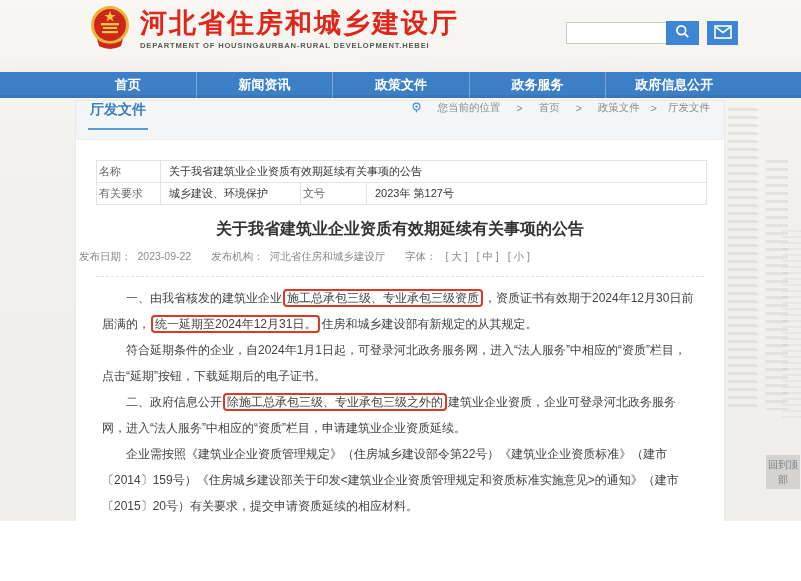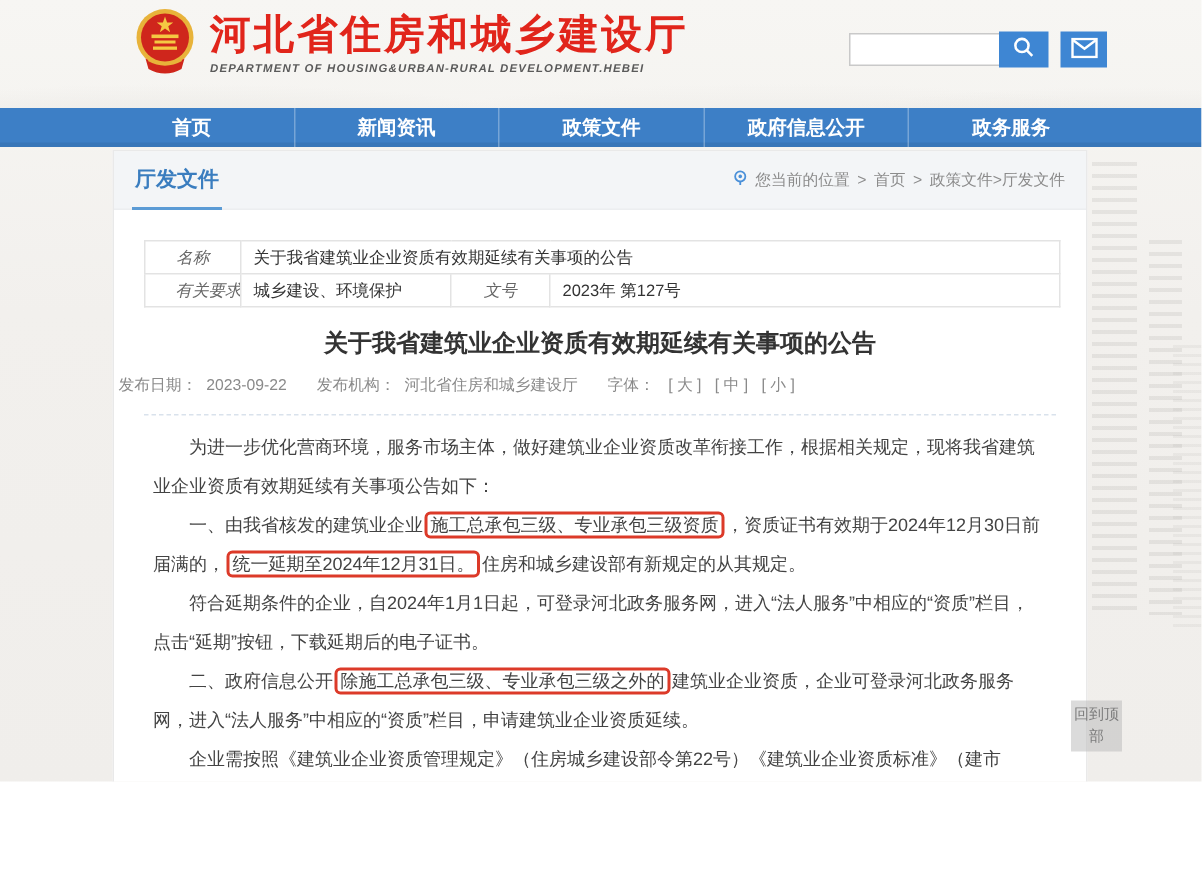--- a/index.html
+++ b/index.html
@@ -17,65 +17,65 @@
   .skyline .b{position:absolute;background:repeating-linear-gradient(to bottom,rgba(150,148,144,.16) 0 3px,rgba(0,0,0,0) 3px 8px);}
   .skyline .b1{left:6px;top:8px;width:30px;height:300px;}
   .skyline .b2{left:44px;top:60px;width:22px;height:250px;}
   .skyline .b3{left:60px;top:130px;width:19px;height:190px;background:repeating-linear-gradient(to bottom,rgba(150,148,144,.10) 0 2px,rgba(0,0,0,0) 2px 6px);}
 
   
   .site-header{position:absolute;left:0;top:0;width:801px;height:72px;}
   .emblem{position:absolute;left:88px;top:3px;width:44px;height:48px;}
   .brand{position:absolute;left:140px;top:8px;}
   .brand-title{font-size:27px;font-weight:bold;color:#e1251b;letter-spacing:2px;line-height:30px;}
-  .brand-sub{font-size:7.6px;font-weight:bold;color:#5a5a5a;letter-spacing:.8px;margin-top:3px;font-style:italic;}
+  .brand-sub{font-size:7.6px;font-weight:bold;color:#5a5a5a;letter-spacing:.8px;margin-top:3px;}
   .search-area{position:absolute;left:566px;top:21px;height:24px;display:flex;align-items:stretch;}
   .search-input{width:100px;height:22px;border:1px solid #c9c9c9;background:#fff;outline:none;
     font-size:11px;padding:0 5px;box-sizing:border-box;align-self:center;border-right:none;}
   .search-btn{width:33px;border:none;background:#3e86d3;display:flex;align-items:center;justify-content:center;cursor:pointer;}
   .mail-btn{width:31px;margin-left:8px;border:none;background:#3e86d3;display:flex;align-items:center;justify-content:center;cursor:pointer;}
 
   
   .main-nav{position:absolute;left:0;top:72px;width:801px;height:26px;background:#3d7fc6;
     box-shadow:inset 0 -3px 0 rgba(0,0,0,.07);}
   .main-nav ul{list-style:none;margin:0 0 0 60px;padding:0;display:flex;width:682px;height:26px;}
   .main-nav li{flex:1;display:flex;align-items:center;justify-content:center;
     color:#fff;font-size:13px;font-weight:bold;cursor:pointer;}
   .main-nav li + li{border-left:1px solid rgba(255,255,255,.30);}
 
   
   .panel{position:absolute;left:75px;top:100px;width:650px;height:481px;background:#fff;
     border:1px solid #e9e9e9;box-sizing:border-box;}
-  .bc-bar{height:38px;background:#f3f5f7;display:flex;align-items:center;justify-content:space-between;
+  .bc-bar{height:38px;background:#f3f5f7;display:flex;align-items:flex-start;justify-content:space-between;
     padding:0 14px;border-bottom:1px solid #eceef0;}
   .bc-tab{position:relative;color:#3a7dbf;font-size:14px;font-weight:bold;cursor:pointer;}
   .bc-tab::after{content:"";position:absolute;left:-2px;bottom:-11px;width:108%;height:2px;background:#5b9bd5;}
-  .crumbs{display:flex;align-items:center;font-size:10.5px;color:#8b8b8b;gap:5px;}
+  .crumbs{display:flex;align-items:center;font-size:10.5px;color:#8b8b8b;gap:16px;}
   .crumbs .lnk{cursor:pointer;color:#8b8b8b;}
   .crumbs .tight{margin-left:-5px;}
 
   
   .doc-table{margin:20px 20px 0 20px;border-collapse:collapse;width:610px;table-layout:fixed;}
   .doc-table td{border:1px solid #e3e3e3;height:21px;font-size:11px;padding:0 8px;color:#333;overflow:hidden;white-space:nowrap;}
-  .doc-table td.lbl{text-align:center;color:#666;padding:0 20px;font-style:italic;}
+  .doc-table td.lbl{text-align:left;color:#666;padding:0 2px;}
 
   
   .article-title{margin-top:14px;text-align:center;font-size:16px;font-weight:bold;color:#333;}
   .article-meta{margin-top:10px;text-align:left;font-size:10.5px;color:#8a8a8a;}
   .article-meta span{margin:0 3px;}
   .article-meta .fs{cursor:pointer;}
   .divider{margin:12px 20px 0 20px;border-bottom:1px dashed #d9e2ec;}
   .article-body{margin:8px 26px 0 26px;font-size:12px;color:#434343;line-height:26px;}
   .article-body p{margin:0;text-indent:2em;}
   .hl{border:2px solid #dc3a29;border-radius:4px;padding:0 2px;margin:0 1px;}
 
   
-  .back-top{position:absolute;left:714px;top:455px;width:32px;height:32px;background:rgba(190,190,190,.55);
+  .back-top{position:absolute;left:766px;top:455px;width:32px;height:32px;background:rgba(190,190,190,.55);
     color:#7d7d7d;font-size:10px;line-height:15px;text-align:center;cursor:pointer;
-    display:flex;align-items:center;justify-content:center;word-break:break-all;padding:1px;margin-top:12px;}
+    display:flex;align-items:center;justify-content:center;word-break:break-all;padding:1px;}
 </style>
 </head>
 <body>
 
 <div class="page">
   <div class="mountains"></div>
   <div class="skyline">
     <div class="b b1"></div>
       <div class="b b2"></div>
       <div class="b b3"></div>
@@ -117,22 +117,22 @@
         </span>
       </button>
     </div>
   </div>
 
   <div class="main-nav">
     <ul>
       <li>首页</li>
       <li>新闻资讯</li>
       <li>政策文件</li>
+      <li>政务服务</li>
       <li>政府信息公开</li>
-      <li>政务服务</li>
     </ul>
   </div>
 
   <div class="panel">
 
     <div class="bc-bar">
       <div class="bc-tab">厅发文件</div>
       <div class="crumbs">
         <span>
           <svg width="11" height="11" viewBox="0 0 11 11">
@@ -179,21 +179,20 @@
       <span style="margin-left:14px">发布机构：</span><span>河北省住房和城乡建设厅</span>
       <span style="margin-left:14px">字体：</span>
       <span class="fs">[ 大 ]</span>
       <span class="fs">[ 中 ]</span>
       <span class="fs">[ 小 ]</span>
     </div>
 
     <div class="divider"></div>
 
     <div class="article-body">
-        <p><span>为进一步优化营商环境，服务市场主体，做好建筑业企业资质改革衔接工作，根据相关规定，现将我省建筑业企业资质有效期延续有关事项公告如下：</span></p>
         <p><span>一、由我省核发的建筑业企业</span><span class="hl">施工总承包三级、专业承包三级资质</span><span>，资质证书有效期于2024年12月30日前届满的，</span><span class="hl">统一延期至2024年12月31日。</span><span>住房和城乡建设部有新规定的从其规定。</span></p>
         <p><span>符合延期条件的企业，自2024年1月1日起，可登录河北政务服务网，进入“法人服务”中相应的“资质”栏目，点击“延期”按钮，下载延期后的电子证书。</span></p>
         <p><span>二、政府信息公开</span><span class="hl">除施工总承包三级、专业承包三级之外的</span><span>建筑业企业资质，企业可登录河北政务服务网，进入“法人服务”中相应的“资质”栏目，申请建筑业企业资质延续。</span></p>
         <p><span>企业需按照《建筑业企业资质管理规定》（住房城乡建设部令第22号）《建筑业企业资质标准》（建市〔2014〕159号）《住房城乡建设部关于印发&lt;建筑业企业资质管理规定和资质标准实施意见&gt;的通知》（建市〔2015〕20号）有关要求，提交申请资质延续的相应材料。</span></p>
       </div>
 
   </div>
 
   <div class="back-top">回到顶部</div>
 </div>

